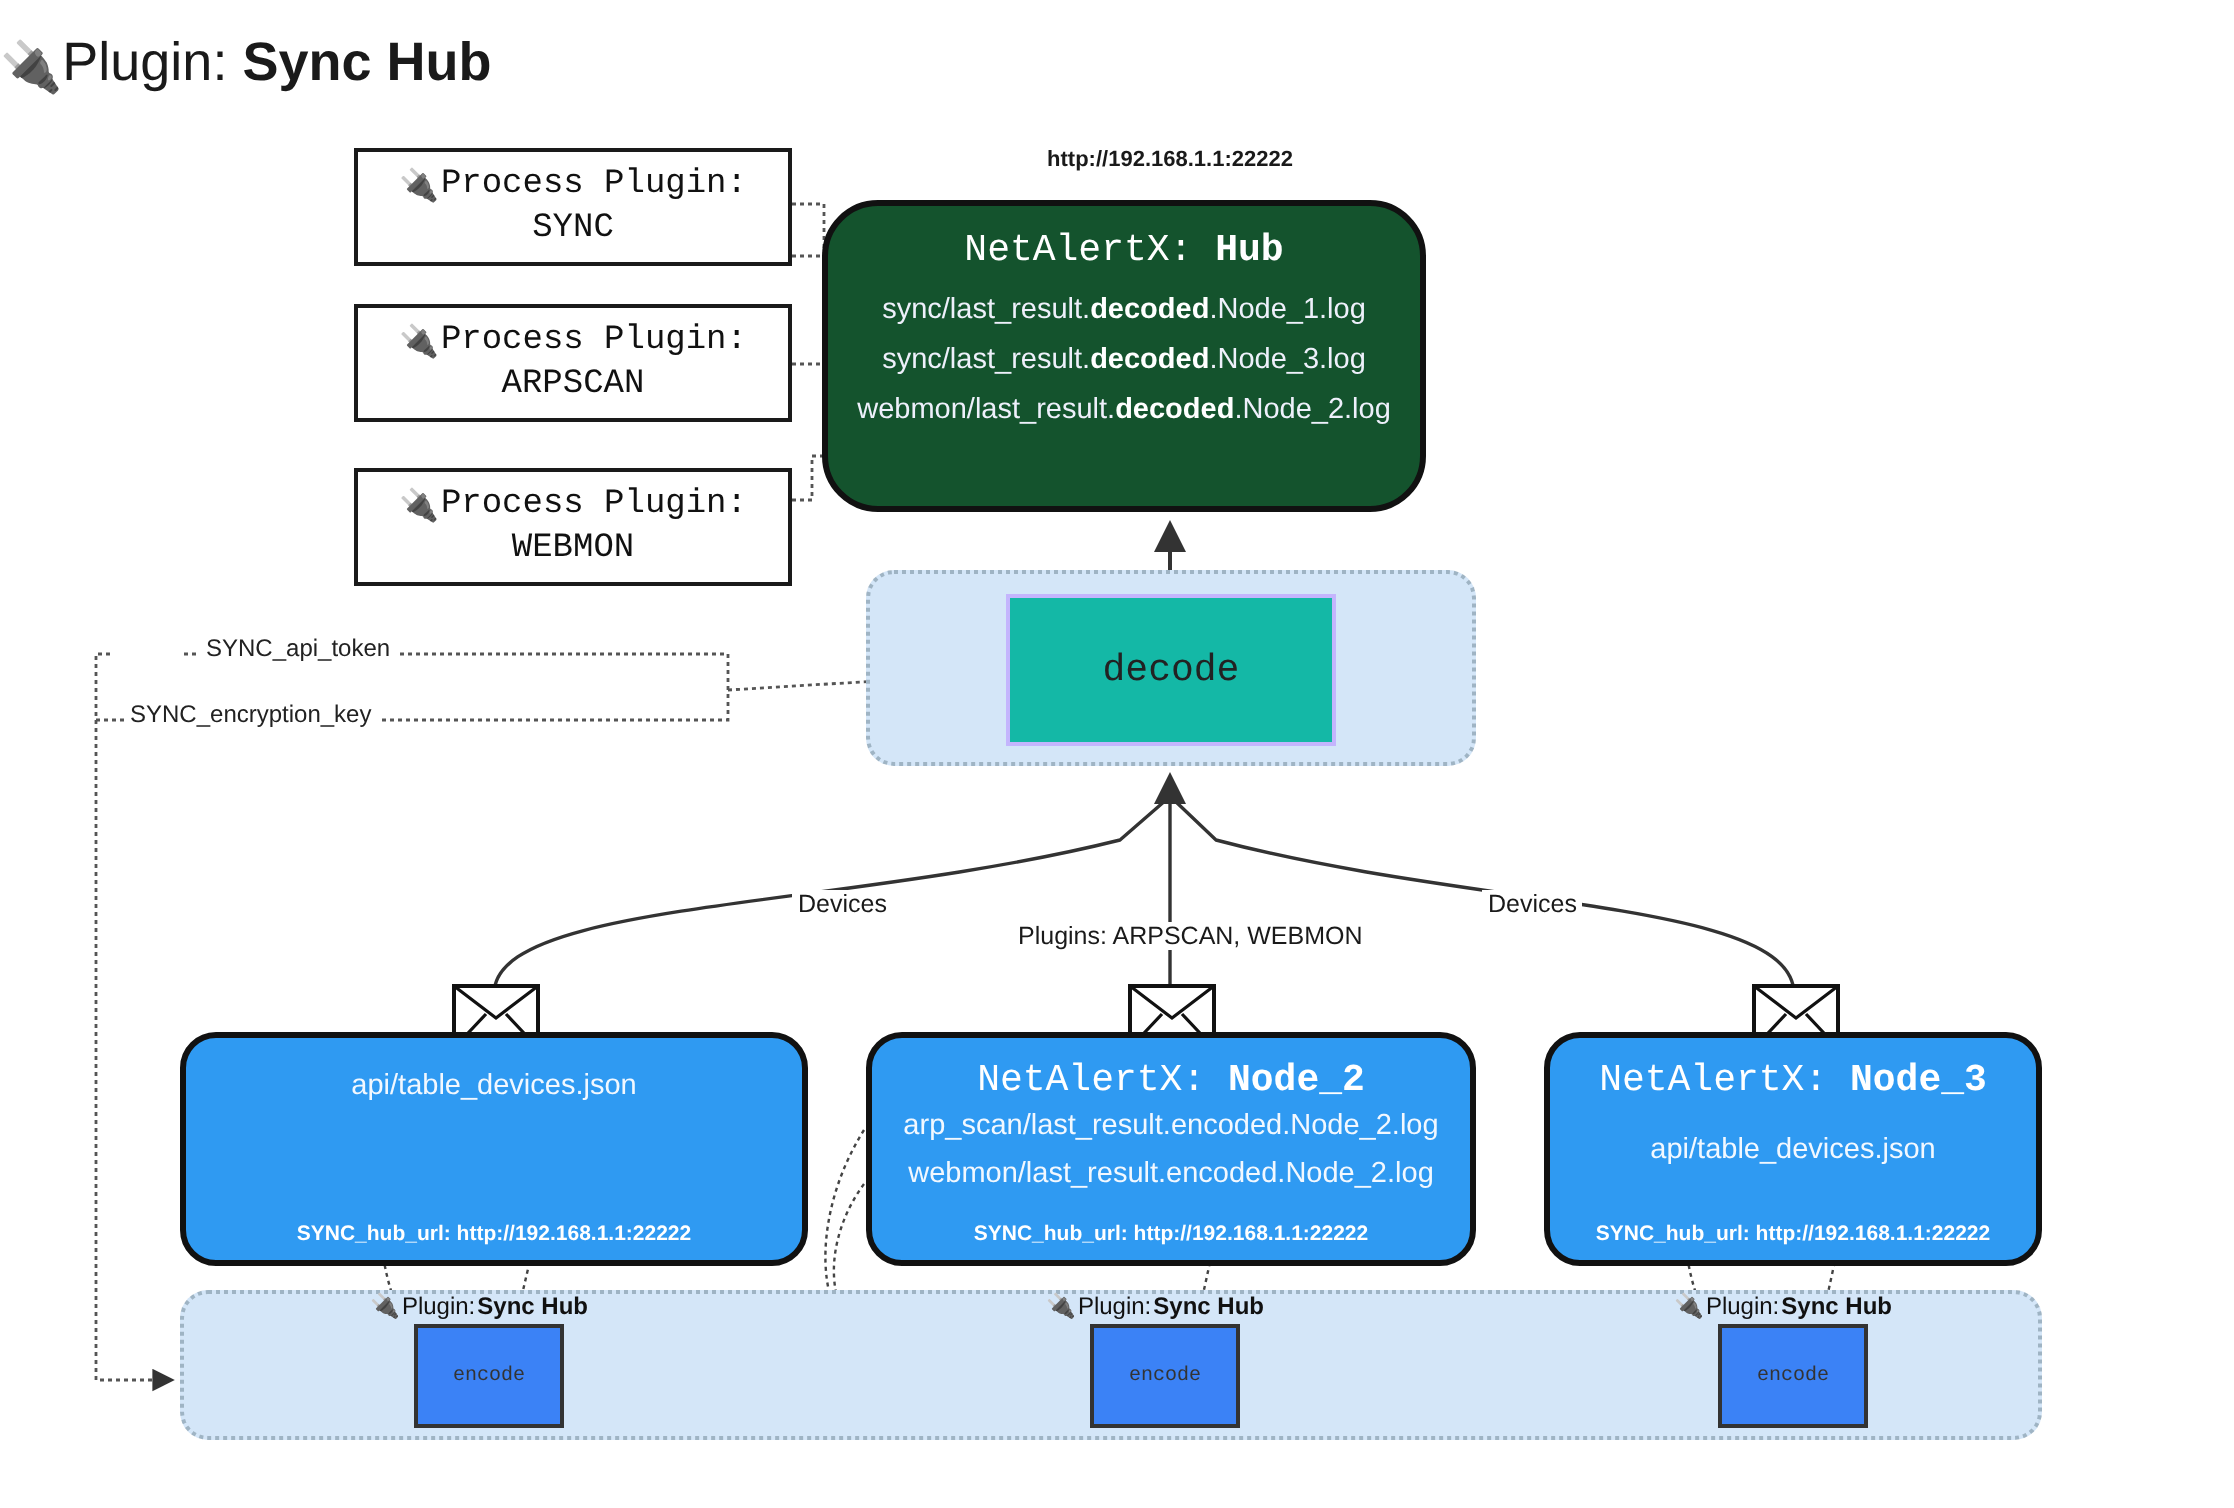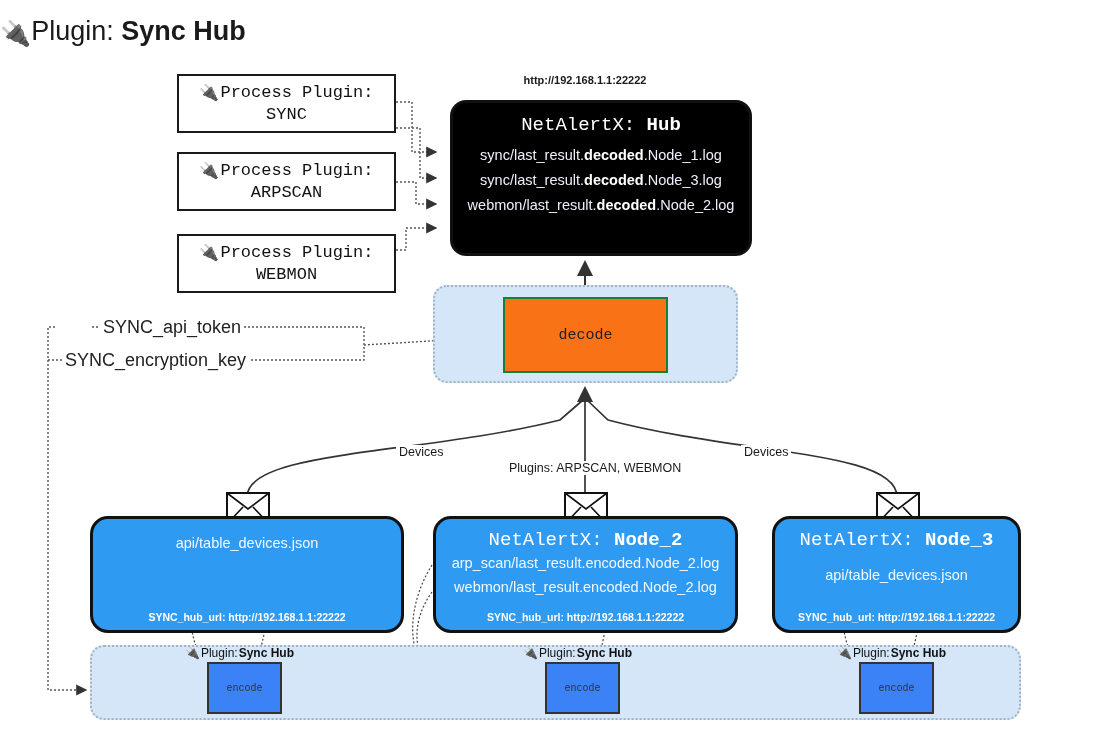--- a/index.html
+++ b/index.html
@@ -39,24 +39,24 @@
   .pbox .r1{display:flex;align-items:center;gap:1px;white-space:nowrap;}
   .pbox .pg{font-family:"DejaVu Sans",sans-serif;font-size:16px;line-height:1;}
   .pbox .r2{white-space:nowrap;}
 
   
   #hubUrl{
     left:440px;top:74px;width:290px;text-align:center;
     font-size:11px;font-weight:bold;color:#1a1a1a;white-space:nowrap;
   }
   #hub{
-    left:450px;top:100px;width:302px;height:156px;
-    background:#000000;
+    left:411px;top:100px;width:302px;height:156px;
+    background:#14532d;
     border:3px solid #111111;
-    border-radius:16px;
+    border-radius:28px;
     color:#ffffff;
   }
   #hub .htitle{
     margin-top:11px;text-align:center;
     font-family:"Liberation Mono","DejaVu Sans Mono",monospace;
     font-size:19px;white-space:nowrap;
   }
   #hub .htitle b{font-weight:bold;}
   #hub .logs{margin-top:7px;}
   #hub .logline{
@@ -67,24 +67,24 @@
 
   
   #decodeWrap{
     left:433px;top:285px;width:305px;height:98px;
     background:#d4e6f8;
     border:2px dotted #9fb4c4;
     border-radius:14px;
   }
   #decodeBox{
     left:503px;top:297px;width:165px;height:76px;
-    background:#f97316;border:2px solid #15803d;
+    background:#14b8a6;border:2px solid #c4b5fd;
     display:flex;align-items:center;justify-content:center;
     font-family:"Liberation Mono","DejaVu Sans Mono",monospace;
-    font-size:15px;color:#222222;
+    font-size:19px;color:#222222;
   }
 
   
   .node{
     background:#2f9af2;
     border:3px solid #111111;
     border-radius:18px;
     color:#ffffff;
     height:117px;
   }
@@ -131,21 +131,21 @@
 
   
   .env{width:44px;height:33px;}
 
   
   .elabel{
     font-size:12.5px;color:#1a1a1a;white-space:nowrap;background:#ffffff;
     padding:0 3px;
   }
   .tokenlabel{
-    font-size:18px;color:#222222;white-space:nowrap;background:#ffffff;
+    font-size:12px;color:#222222;white-space:nowrap;background:#ffffff;
     padding:0 3px;
   }
   svg.overlay{position:absolute;left:0;top:0;width:1117px;height:754px;pointer-events:none;}
 </style>
 </head>
 <body>
 
 <div id="stage">
 
   <div class="abs" id="title">

